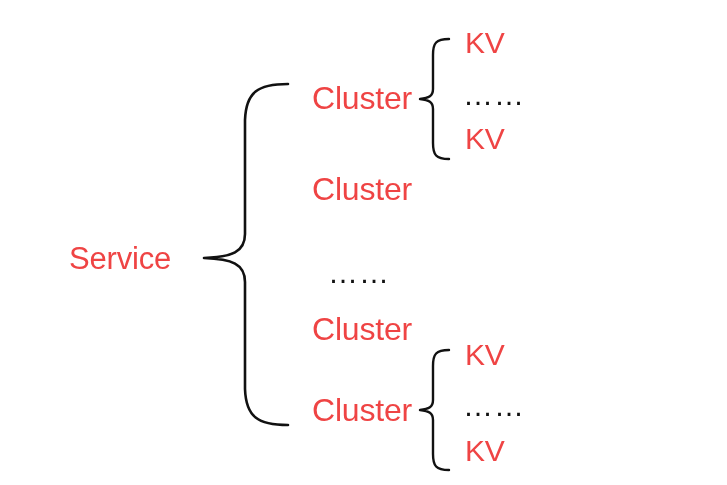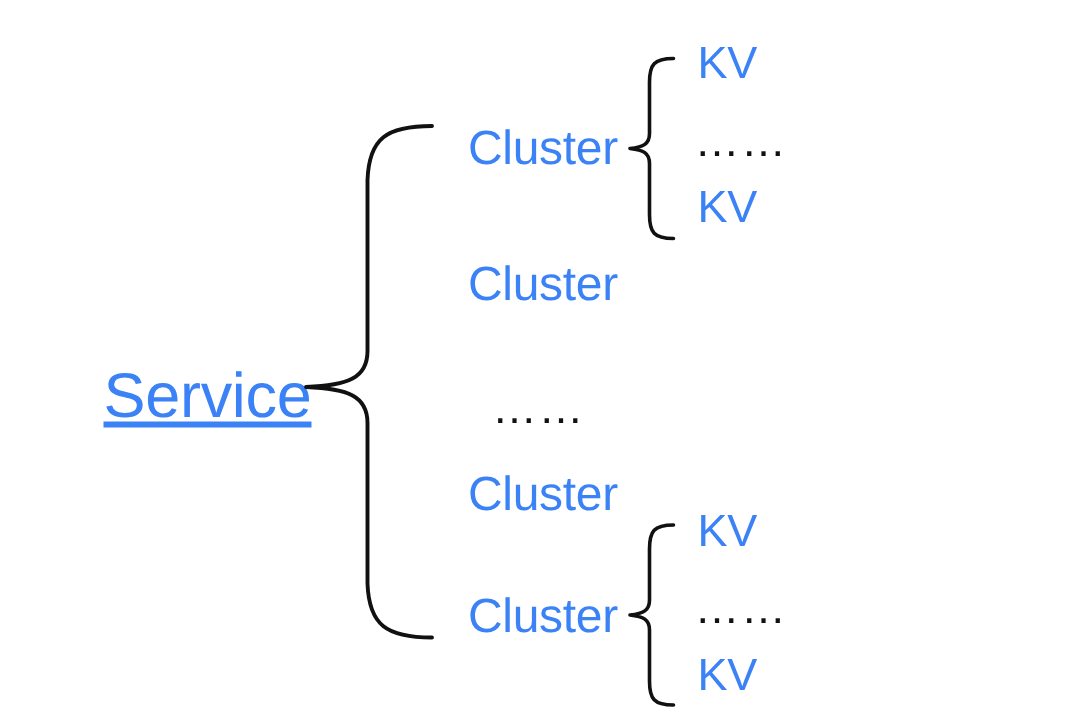--- a/index.html
+++ b/index.html
@@ -21,30 +21,29 @@
     left: 0;
     top: 0;
     width: 727px;
     height: 485px;
     background: #ffffff;
   }
   .node-label {
     position: absolute;
     font-family: "Liberation Sans", sans-serif;
     font-weight: 400;
-    color: #3b82f6;
+    color: #ef4444;
     white-space: nowrap;
     line-height: 1;
     letter-spacing: -0.2px;
   }
   .label-service {
-    font-size: 42px;
+    font-size: 31px;
     left: 69px;
     top: 243px;
-    text-decoration: underline;
   }
   .label-cluster {
     font-size: 32px;
     left: 312px;
   }
   .label-cluster-1 { top: 82px; }
   .label-cluster-2 { top: 173px; }
   .label-cluster-3 { top: 313px; }
   .label-cluster-4 { top: 394px; }
   .label-kv {

